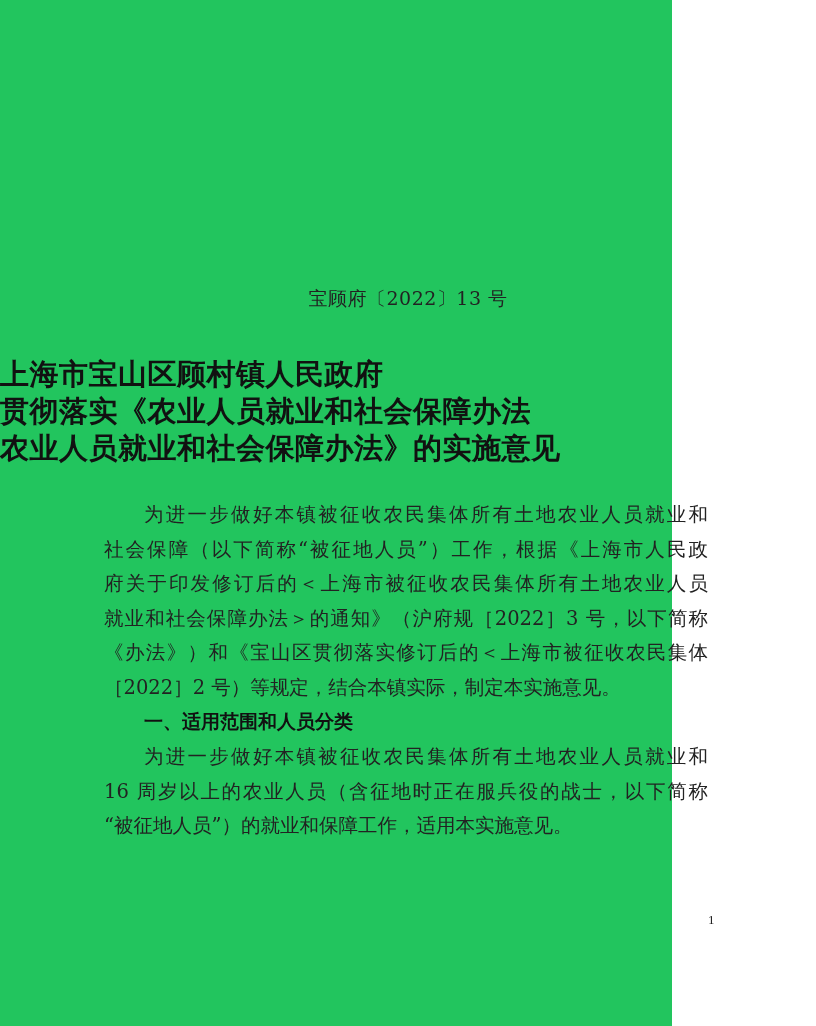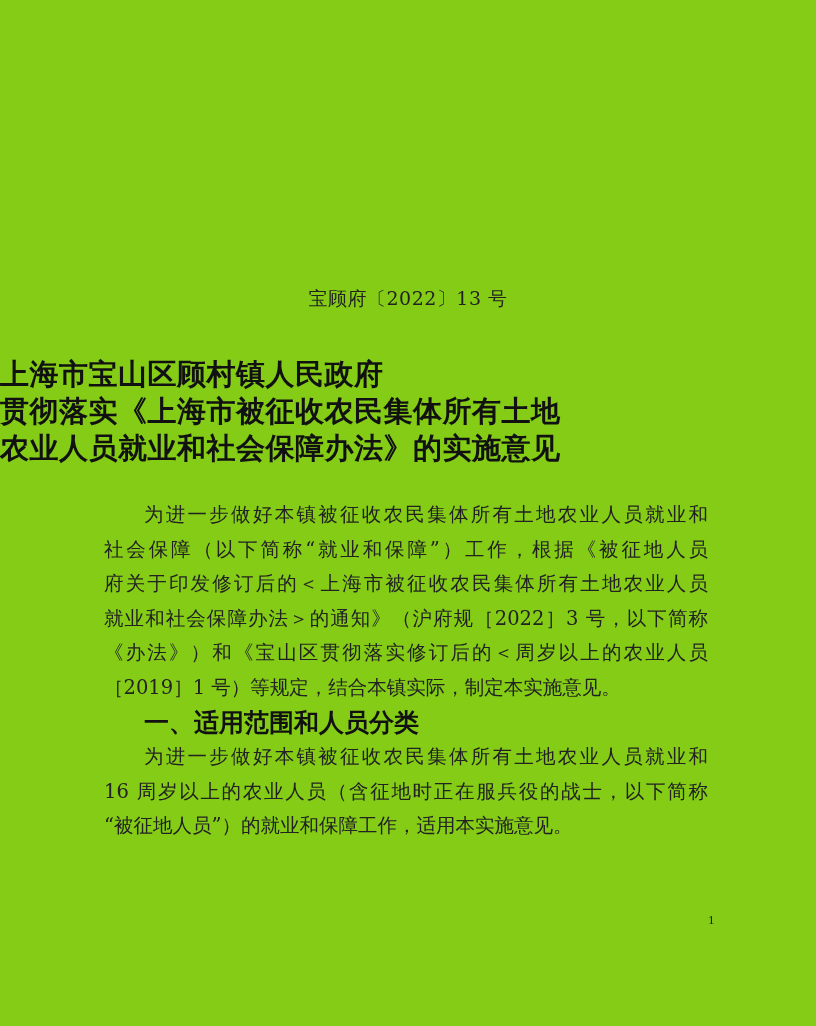--- a/index.html
+++ b/index.html
@@ -10,23 +10,23 @@
     body {
       width: 816px;
       height: 1026px;
       position: relative;
       overflow: hidden;
       color: #1a1a1a;
     }
     .page {
       position: absolute;
       left: 0; top: 0;
-      width: 816px;
+      width: 672px;
       height: 1026px;
-      background: #84cc16;
+      background: #22c55e;
     }
     .doc-number {
       position: absolute;
       top: 286px;
       left: 0;
       width: 816px;
       text-align: center;
       font-family: "DejaVu Serif", "Liberation Serif", serif;
       font-size: 19px;
       letter-spacing: 0.5px;
@@ -64,55 +64,55 @@
     }
     .line.last {
       text-align-last: left;
     }
     .indent { padding-left: 40px; }
     .heading {
       display: block;
       white-space: nowrap;
       height: 34.6px;
       padding-left: 40px;
-      font-family: Liberation Serif, serif;
+      font-family: Liberation Mono, monospace;
       font-weight: bold;
-      font-size: 25px;
+      font-size: 19px;
       color: #111;
     }
     .page-number {
       position: absolute;
       top: 912px;
       left: 708px;
       font-family: "Liberation Serif", "DejaVu Serif", serif;
       font-size: 13px;
       color: #222;
     }
   </style>
 </head>
 <body>
 
 <div class="page">
 
   <div class="doc-number">宝顾府〔2022〕13 号</div>
 
   <div class="title-block">
     <span class="title-line">上海市宝山区顾村镇人民政府</span>
-    <span class="title-line">贯彻落实《上海市被征收农民集体所有土地</span>
+    <span class="title-line">贯彻落实《农业人员就业和社会保障办法</span>
     <span class="title-line">农业人员就业和社会保障办法》的实施意见</span>
   </div>
 
   <div class="body">
     <div>
       <span class="line indent">为进一步做好本镇被征收农民集体所有土地农业人员就业和</span>
-      <span class="line">社会保障（以下简称“就业和保障”）工作，根据《被征地人员</span>
+      <span class="line">社会保障（以下简称“被征地人员”）工作，根据《上海市人民政</span>
       <span class="line">府关于印发修订后的＜上海市被征收农民集体所有土地农业人员</span>
       <span class="line">就业和社会保障办法＞的通知》（沪府规［2022］3 号，以下简称</span>
-      <span class="line">《办法》）和《宝山区贯彻落实修订后的＜周岁以上的农业人员</span>
-      <span class="line last">［2019］1 号）等规定，结合本镇实际，制定本实施意见。</span>
+      <span class="line">《办法》）和《宝山区贯彻落实修订后的＜上海市被征收农民集体</span>
+      <span class="line last">［2022］2 号）等规定，结合本镇实际，制定本实施意见。</span>
     </div>
 
     <span class="heading">一、适用范围和人员分类</span>
 
     <div>
       <span class="line indent">为进一步做好本镇被征收农民集体所有土地农业人员就业和</span>
       <span class="line">16 周岁以上的农业人员（含征地时正在服兵役的战士，以下简称</span>
       <span class="line last">“被征地人员”）的就业和保障工作，适用本实施意见。</span>
     </div>
   </div>

